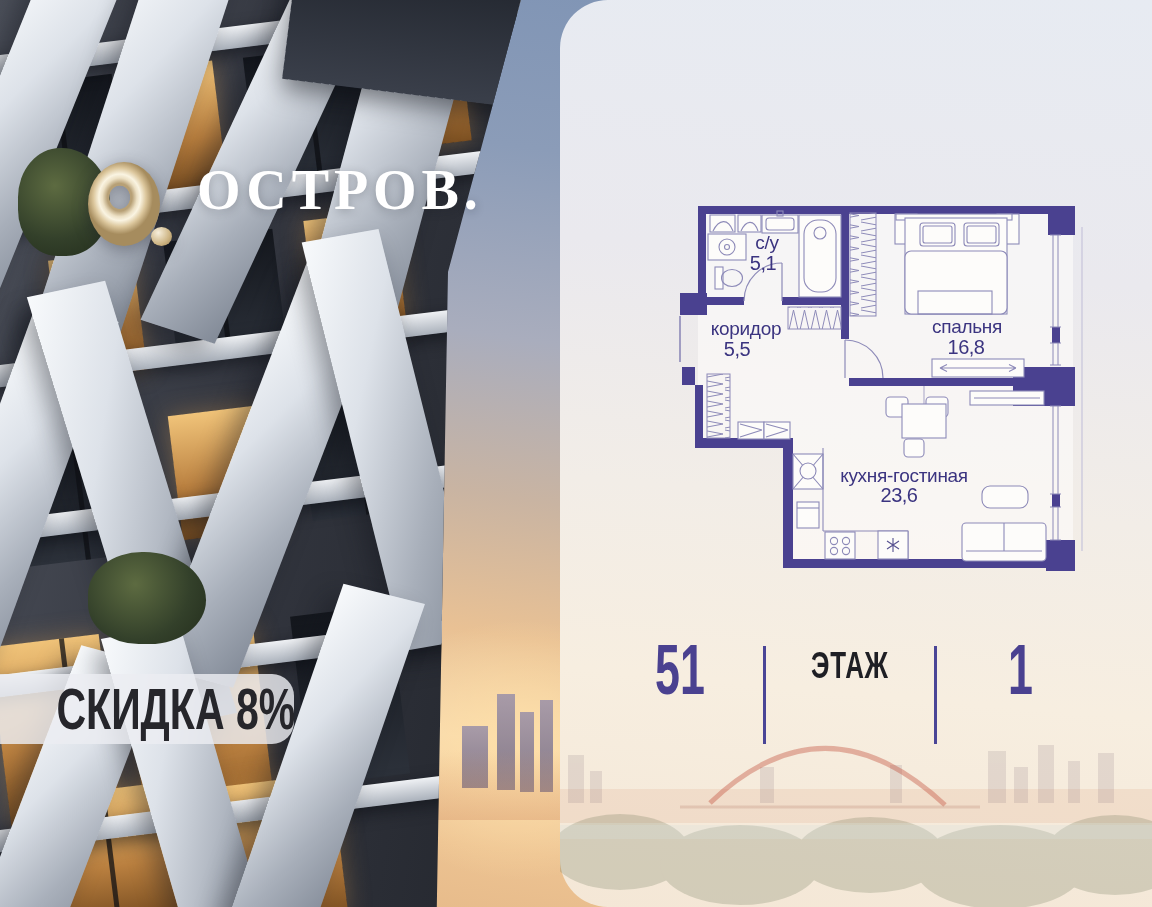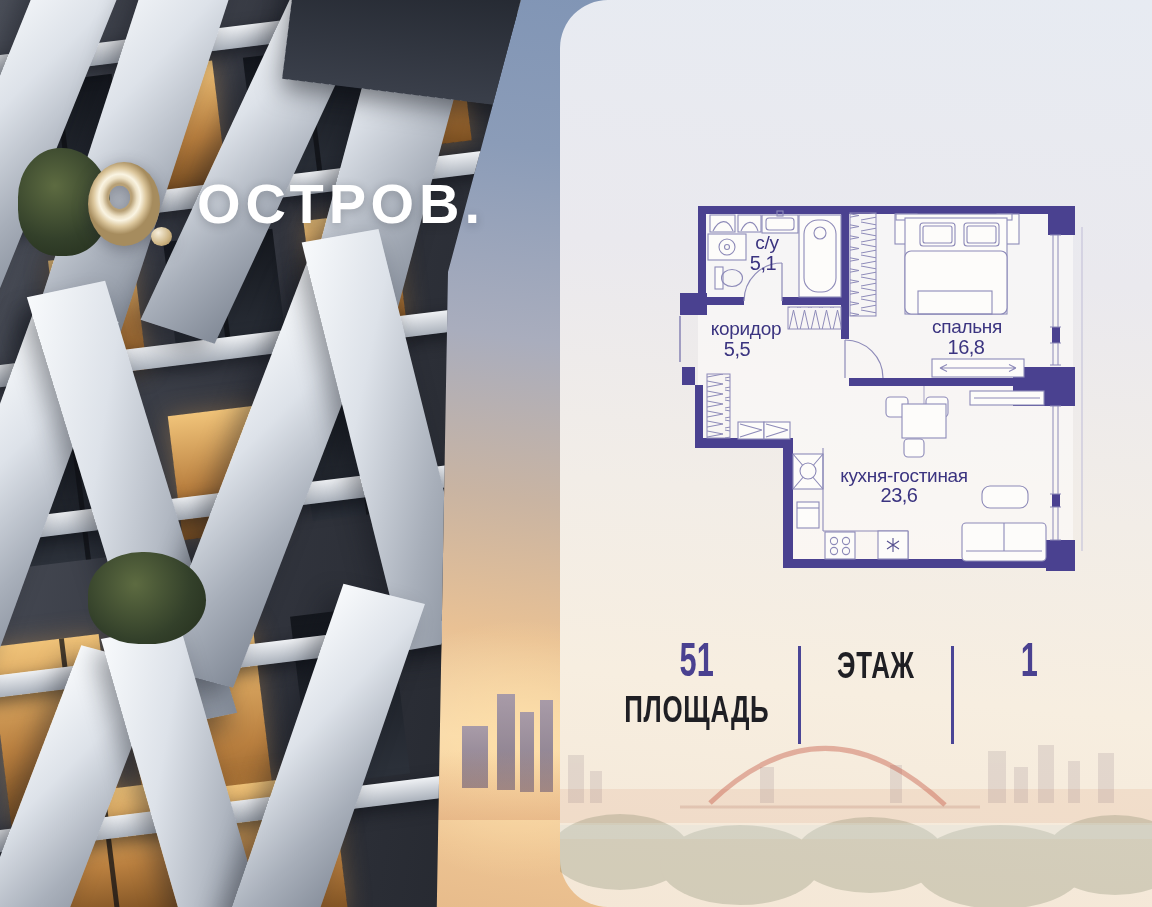--- a/index.html
+++ b/index.html
@@ -23,21 +23,21 @@
   .win.dark{background:linear-gradient(#14171d,#2c313a);}
   .win.lit{background:linear-gradient(#f0c379,#b97f3f 60%,#7c5022);box-shadow:0 0 24px rgba(224,160,80,.35);}
   .mullion{position:absolute;width:5px;height:100%;background:rgba(15,16,20,.75);top:0;}
   .fin{position:absolute;background:linear-gradient(115deg,#f8fafc 0%,#dde2e9 35%,#a8afba 70%,#828a97 100%);
     box-shadow:-10px 14px 24px rgba(18,20,28,.4);}
   .bush{position:absolute;background:radial-gradient(circle at 40% 35%,#5d6b41,#33402a 60%,#232d1c);border-radius:48% 55% 50% 45%;}
   .roof{position:absolute;left:290px;top:-50px;width:340px;height:150px;transform:rotate(7deg);
     background:linear-gradient(#1e222a,#3a3f4a);box-shadow:0 10px 24px rgba(10,12,18,.5);}
 
   
-  .logo{position:absolute;left:88px;top:162px;display:flex;align-items:center;}
+  .logo{position:absolute;left:88px;top:162px;display:flex;align-items:flex-start;font-family:Liberation Serif, serif;}
   .logo-mark{position:relative;width:72px;height:84px;border-radius:50%;
     background:radial-gradient(48% 46% at 44% 42%,rgba(0,0,0,0) 0 29%,#b7a076 31% 36%,#ece0c4 50%,#faf4e2 60%,#dcc79d 76%,#a68c5e 96%);
     filter:drop-shadow(0 4px 8px rgba(30,30,40,.35));}
   .logo-dot{position:absolute;left:63px;top:65px;width:21px;height:19px;border-radius:50%;
     background:radial-gradient(circle at 35% 30%,#f7efdc,#cdb483 60%,#9c8253);}
   .logo-text{margin-left:37px;color:#ffffff;font-size:56px;font-weight:bold;letter-spacing:5px;line-height:1;
     text-shadow:0 2px 10px rgba(20,22,30,.25);}
 
   
   .badge{position:absolute;left:0;top:674px;width:294px;height:70px;border-radius:0 22px 22px 0;
@@ -46,21 +46,21 @@
     font-size:57px;font-weight:bold;color:#26262b;letter-spacing:0;}
 
   
   .panel{position:absolute;left:560px;top:0;right:0;bottom:0;border-radius:48px 0 0 48px;
     background:linear-gradient(185deg,#e7ebf2 0%,#eae9ee 30%,#f2ede7 55%,#f7eee0 75%,#f4e7d6 100%);}
   .skyline{position:absolute;left:0;bottom:0;}
   .plan{position:absolute;left:118px;top:199px;}
 
   .stats{position:absolute;left:36px;right:48px;top:638px;height:112px;display:flex;align-items:stretch;}
   .stat{flex:1;display:flex;flex-direction:column;align-items:center;justify-content:flex-start;}
-  .stat-num{color:#4a4190;font-size:48px;font-weight:bold;line-height:.92;text-decoration:underline;}
+  .stat-num{color:#4a4190;font-size:70px;font-weight:bold;line-height:.92;text-decoration:underline;}
   .stat-label{margin-top:10px;color:#1f1f24;font-size:36px;font-weight:bold;line-height:1;}
   .cond{display:inline-block;transform:scaleX(.64);transform-origin:center;white-space:nowrap;}
   .cond2{display:inline-block;transform:scaleX(.72);transform-origin:center;white-space:nowrap;letter-spacing:1px;}
   .vdiv{width:3px;height:98px;background:#4a4596;align-self:flex-start;margin-top:8px;}
 
   
   .room-name{fill:#3b3480;font-family:"Liberation Sans",sans-serif;font-size:19px;letter-spacing:-0.3px;}
   .room-area{fill:#3b3480;font-family:"Liberation Sans",sans-serif;font-size:20px;letter-spacing:-0.5px;}
 </style>
 </head>
@@ -143,20 +143,23 @@
       <rect x="0" y="150" width="240" height="20" fill="#161d0e"></rect>
     </svg>
 
     <div class="logo">
       <div class="logo-mark">
         <div class="logo-dot"></div>
       </div>
       <div class="logo-text">ОСТРОВ.</div>
     </div>
 
+    <div class="badge">
+      <span class="badge-text">СКИДКА 8%</span>
+    </div>
   </div>
 
   <div class="panel">
 
     <svg class="skyline" width="592" height="180" viewBox="0 0 592 180">
       <rect x="0" y="62" width="592" height="34" fill="#e0ad8d" opacity="0.22"></rect>
       <g opacity="0.16" fill="#7e6a77">
         <rect x="8" y="28" width="16" height="48"></rect>
           <rect x="30" y="44" width="12" height="32"></rect>
         <rect x="200" y="40" width="14" height="36"></rect>
@@ -317,21 +320,20 @@
         <text class="room-name" x="289" y="134">спальня</text>
         <text class="room-area" x="288" y="155">16,8</text>
         <text class="room-name" x="226" y="283">кухня-гостиная</text>
         <text class="room-area" x="221" y="303">23,6</text>
       </g>
     </svg>
 
     <div class="stats">
       <div class="stat">
         <div class="stat-num"><span class="cond">51</span></div>
-        <div class="stat-label"><span class="cond2">ПЛОЩАДЬ</span></div>
       </div>
       <div class="vdiv"></div>
       <div class="stat">
         <div class="stat-label"><span class="cond2">ЭТАЖ</span></div>
       </div>
       <div class="vdiv"></div>
       <div class="stat">
         <div class="stat-num"><span class="cond">1</span></div>
       </div>
     </div>

